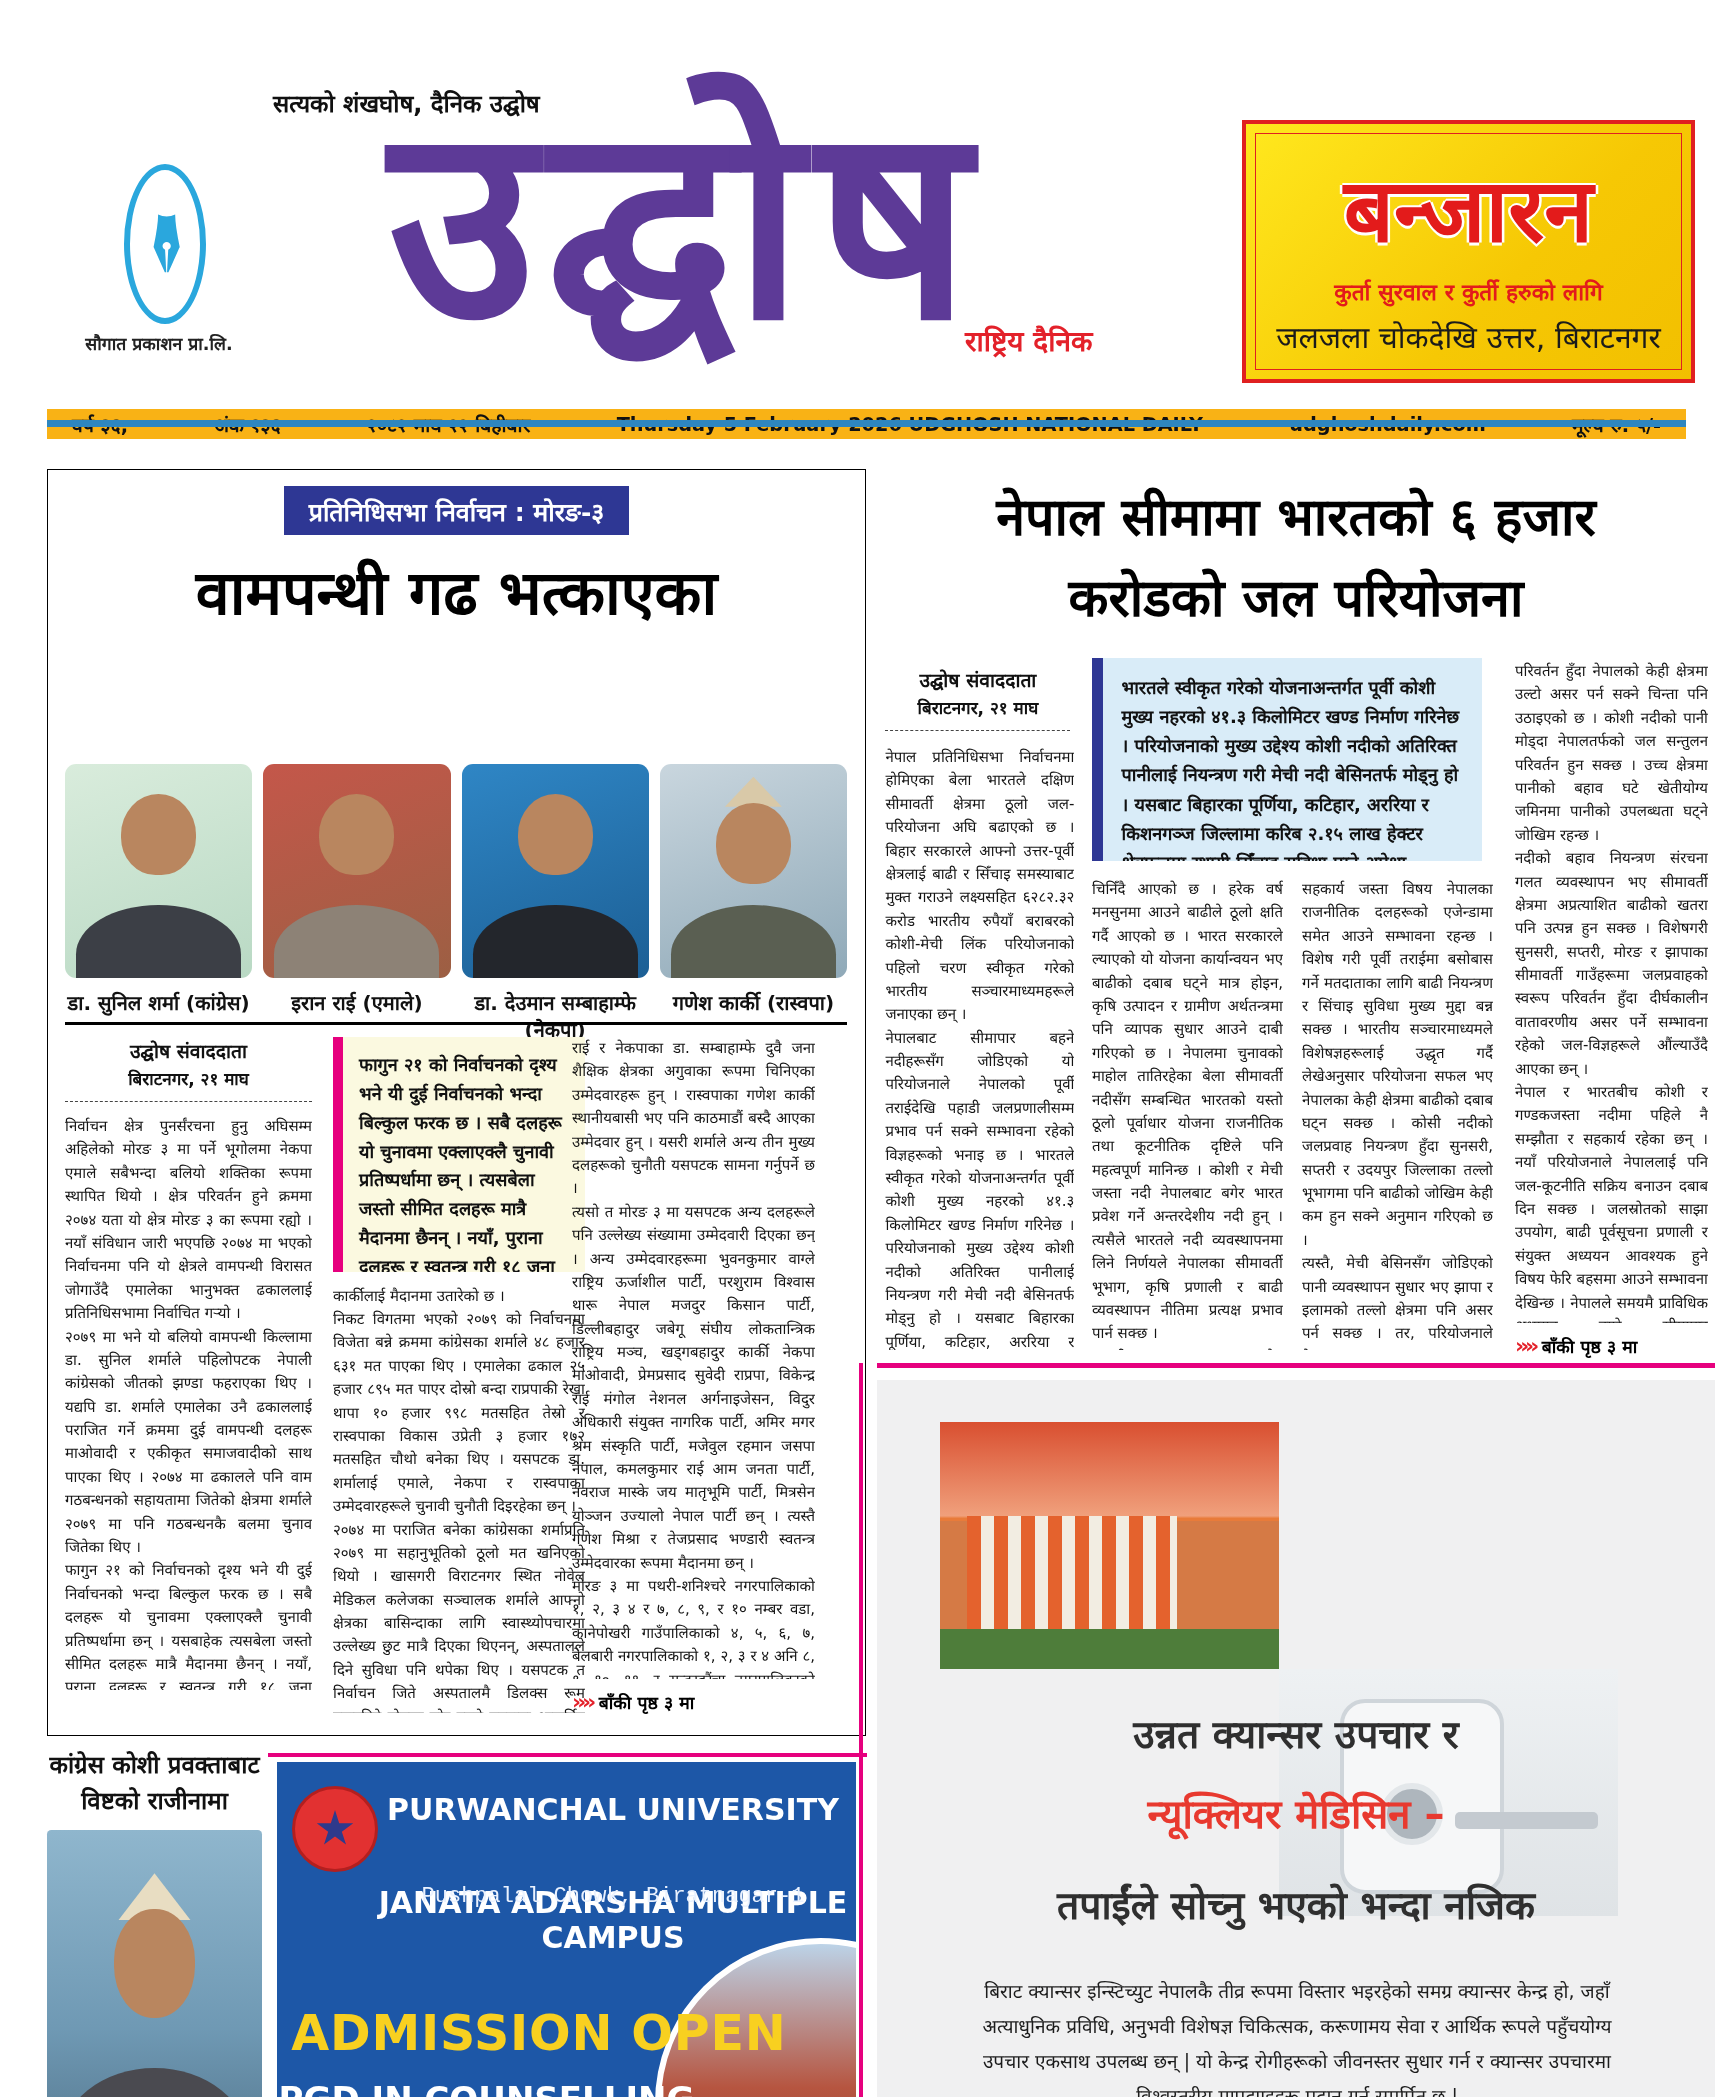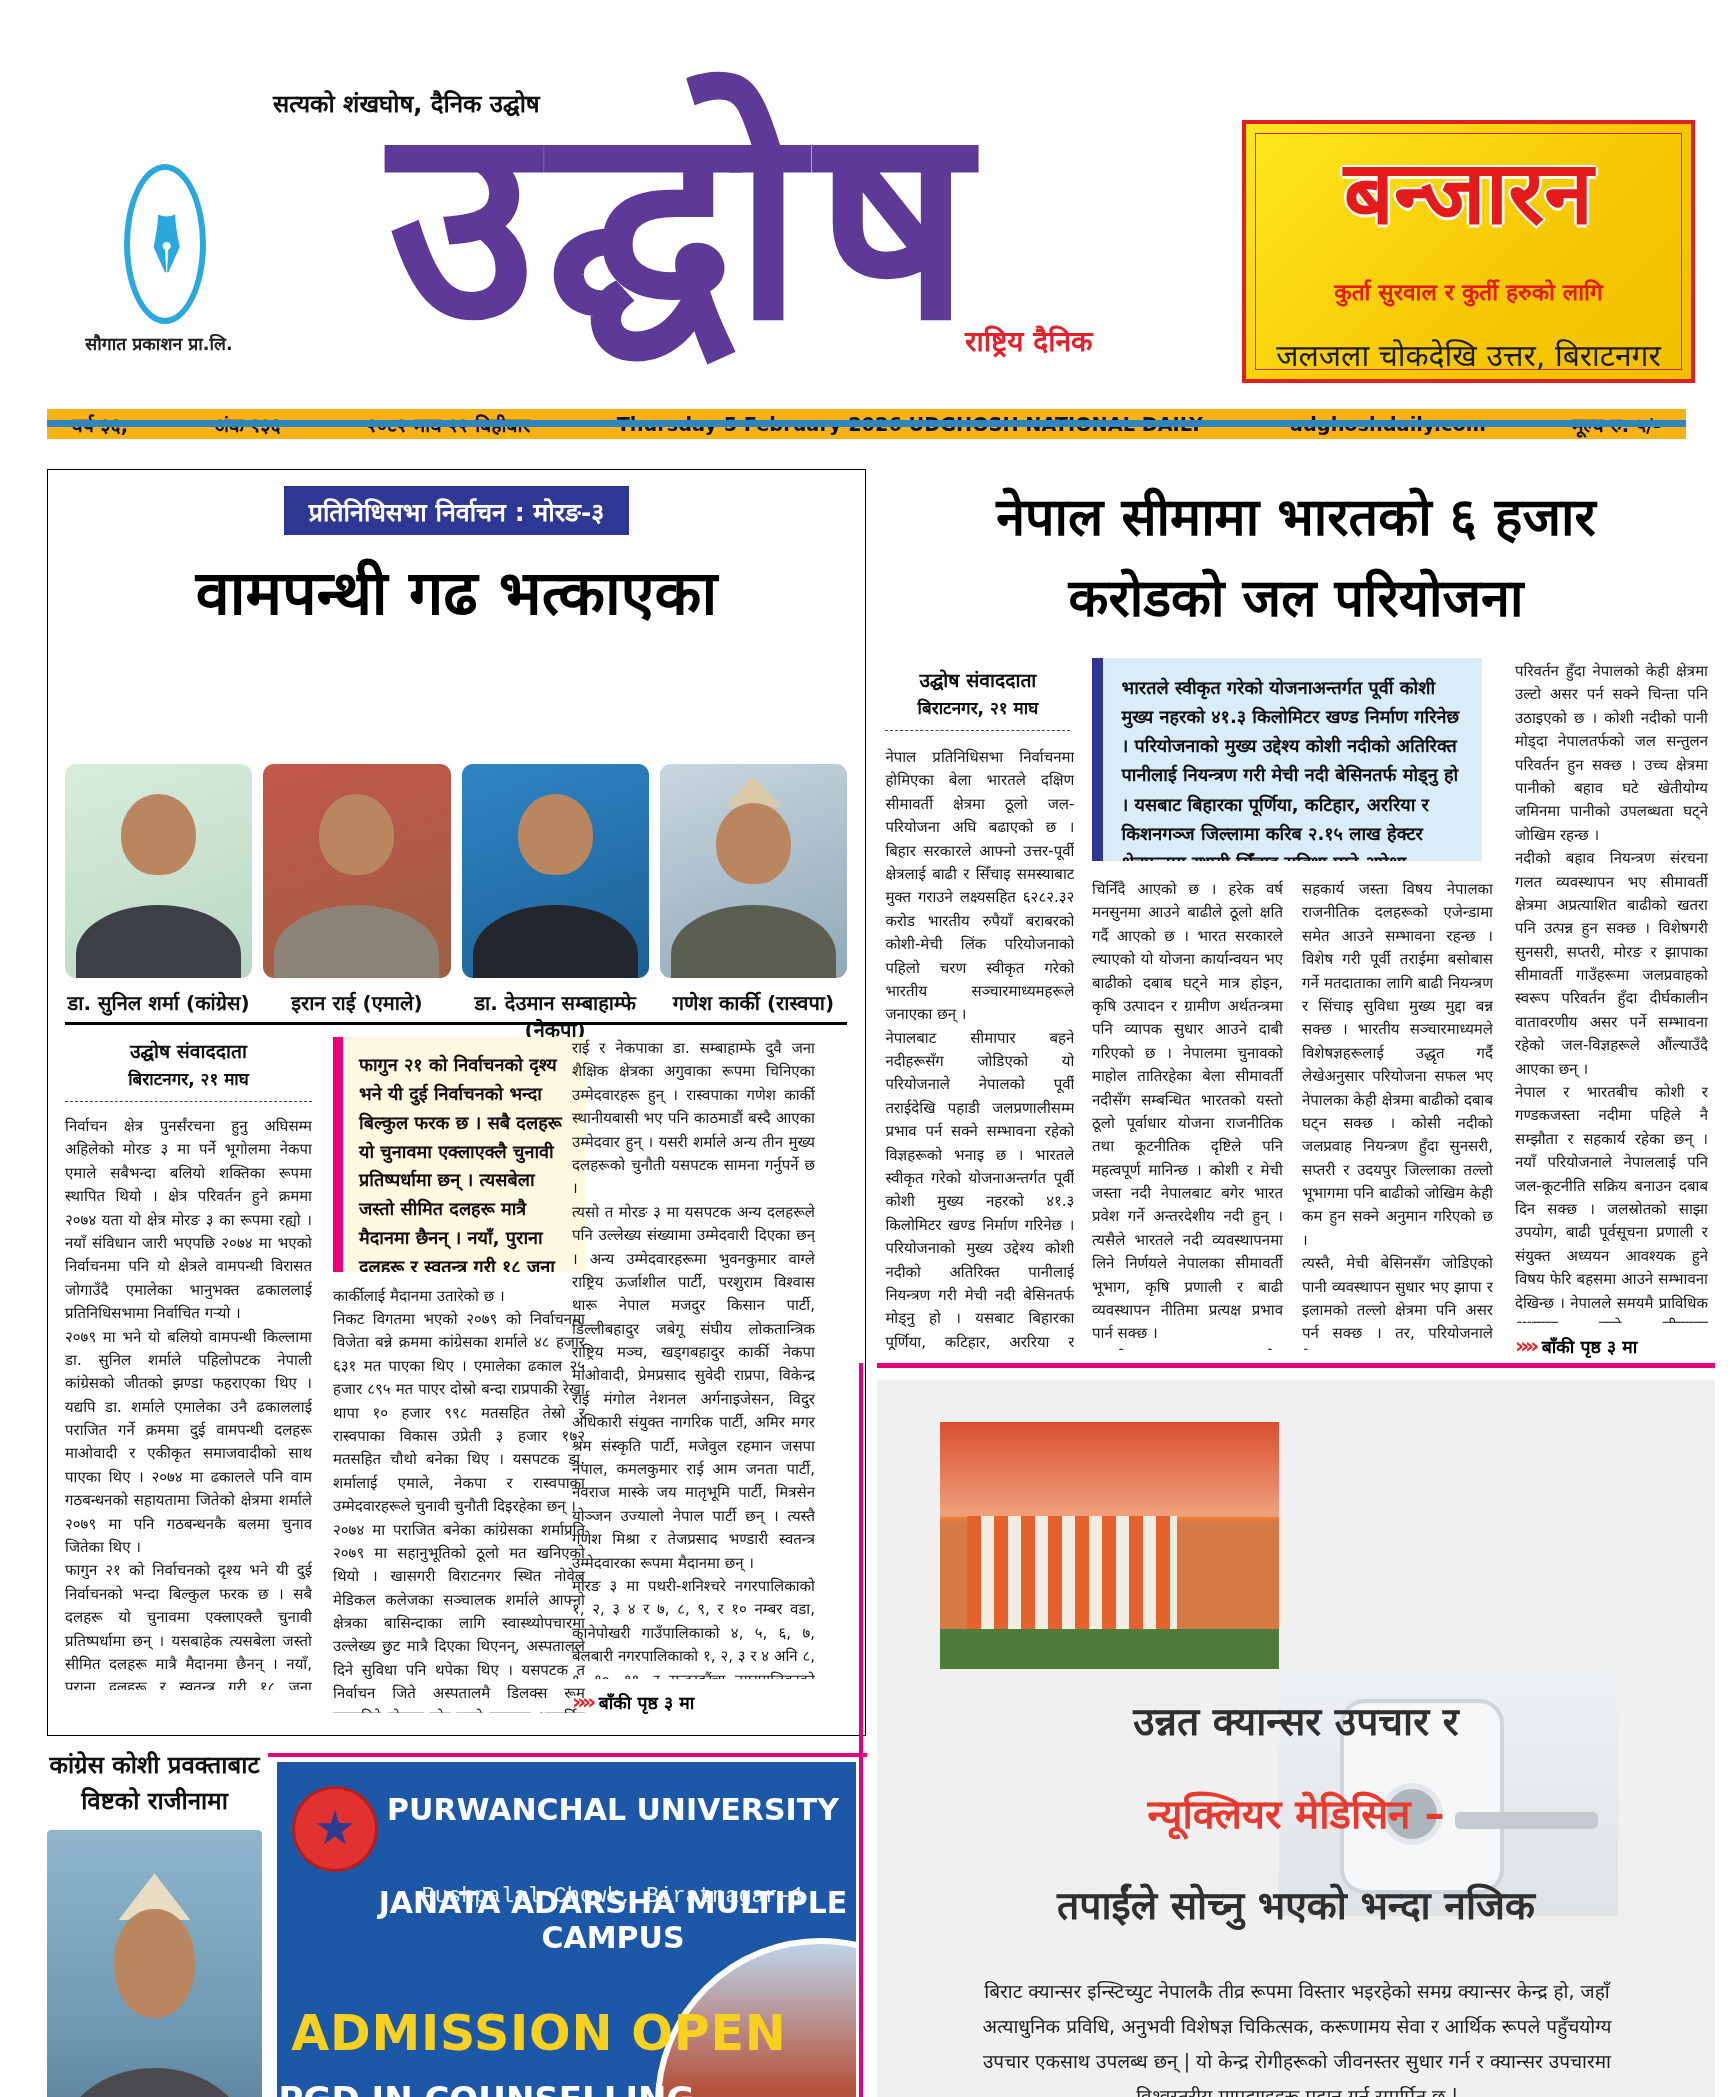--- a/index.html
+++ b/index.html
@@ -15,21 +15,21 @@
   .masthead-tagline{font-size:24px;font-weight:bold;color:#101010;}
   .masthead-sub{font-size:28px;font-weight:bold;color:#e3212a;}
   .publisher{font-size:17.6px;font-weight:bold;color:#222;}
   .infobar{background:#f9b215;display:flex;align-items:center;justify-content:space-between;
            padding:0 25px;font-size:19.3px;font-weight:bold;color:#111;}
   .blueline{background:#2e86c0;}
   
   .banjaran{background:linear-gradient(135deg,#ffe81e 0%,#f6c804 60%,#f2bf00 100%);
             border:4.2px solid #e02020;box-sizing:border-box;}
   .banjaran-inner{position:absolute;inset:9.2px;border:1.7px solid #e02020;
-                  display:flex;flex-direction:column;align-items:center;justify-content:center;gap:27px;}
+                  display:flex;flex-direction:column;align-items:center;justify-content:center;gap:9px;}
   .banjaran-brand{font-size:88px;font-weight:bold;color:#e31b1b;
                   text-shadow:-2.5px 0 #fff,2.5px 0 #fff,0 -2.5px #fff,0 2.5px #fff;}
   .banjaran-l1{font-size:22.7px;font-weight:bold;color:#e31b1b;}
   .banjaran-l2{font-size:30px;font-weight:normal;color:#1b1b1b;text-align:right;}
   
   .lead-box{border:1.7px solid #000;box-sizing:border-box;}
   .kicker{display:inline-block;background:#2e3794;color:#fff;font-size:25px;font-weight:bold;
           padding:7.6px 25px;}
   .lead-headline{font-size:61px;font-weight:bold;line-height:1.45;color:#000;}
   .news-headline{font-size:52px;font-weight:bold;line-height:1.55;color:#000;}
@@ -212,21 +212,21 @@
   <div class="abs photo-building" style="left:63px;top:42px;width:339px;height:247px;">
     <div class="block"></div>
       <div class="lawn"></div>
   </div>
   <div class="abs photo-machine" style="left:402px;top:42px;width:339px;height:247px;">
     <div class="gantry"></div>
       <div class="bore"></div>
       <div class="table"></div>
   </div>
 
-  <div class="abs cad-t1 ctr" style="left:0;top:313px;width:100%;text-align:center;">उन्नत क्यान्सर उपचार र</div>
+  <div class="abs cad-t1 ctr" style="left:0;top:326px;width:100%;text-align:center;">उन्नत क्यान्सर उपचार र</div>
   <div class="abs cad-t2 ctr" style="left:0;top:405px;width:100%;">न्यूक्लियर मेडिसिन –</div>
   <div class="abs cad-t1 ctr" style="left:0;top:497px;width:100%;">तपाईंले सोच्नु भएको भन्दा नजिक</div>
 
   <div class="abs cad-intro" style="left:80px;top:594px;width:680px;">बिराट क्यान्सर इन्स्टिच्युट नेपालकै तीव्र रूपमा विस्तार भइरहेको समग्र क्यान्सर केन्द्र हो, जहाँ अत्याधुनिक प्रविधि, अनुभवी विशेषज्ञ चिकित्सक, करूणामय सेवा र आर्थिक रूपले पहुँचयोग्य उपचार एकसाथ उपलब्ध छन् | यो केन्द्र रोगीहरूको जीवनस्तर सुधार गर्न र क्यान्सर उपचारमा विश्वस्तरीय मापदण्डहरू प्रदान गर्न समर्पित छ |</div>
 
 </div>
 
 <div class="abs" style="left:47px;top:1747px;width:215px;">
   <div class="res-headline">कांग्रेस कोशी प्रवक्ताबाट</div>
   <div class="res-headline">विष्टको राजीनामा</div>

